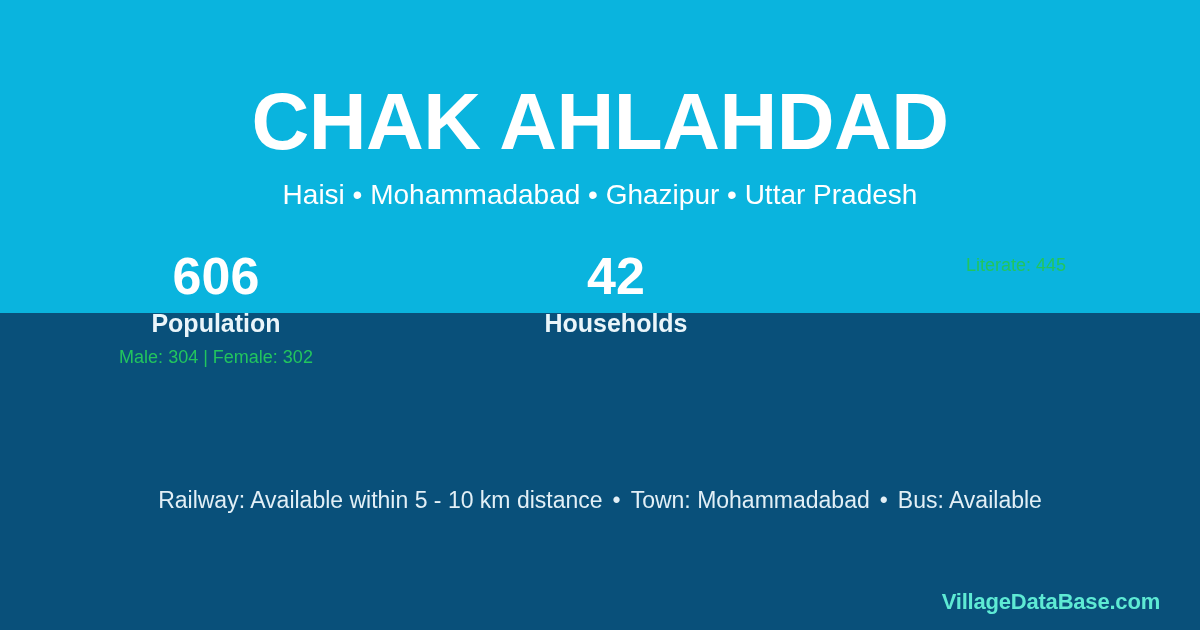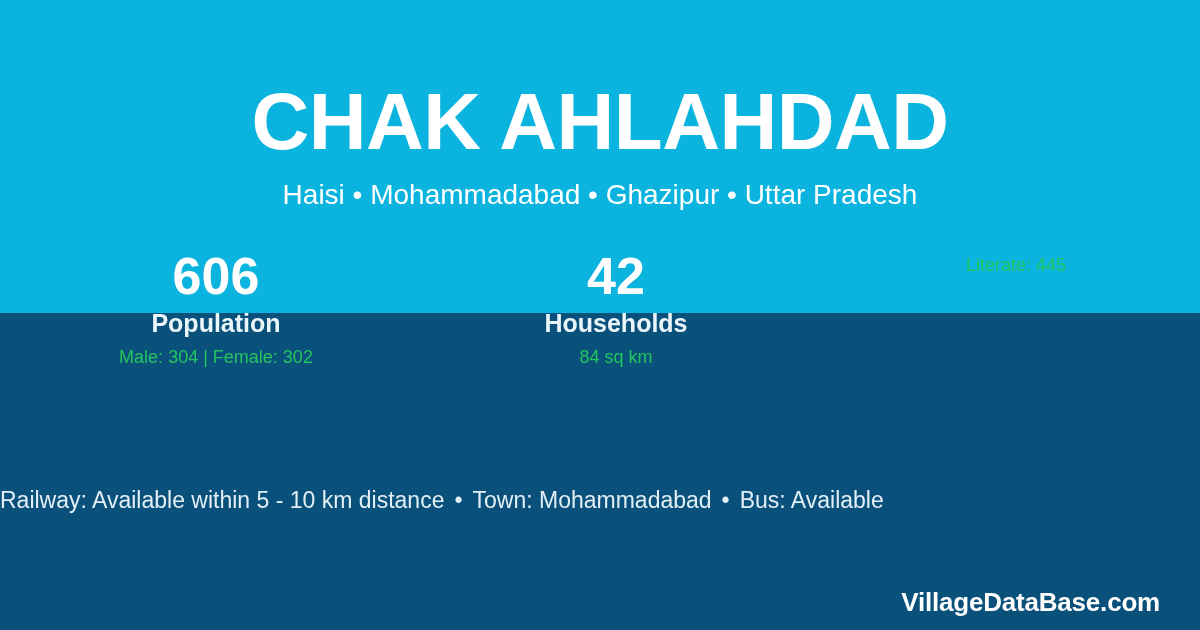--- a/index.html
+++ b/index.html
@@ -97,40 +97,41 @@
     font-weight:normal;
     color:#22c55e;
     white-space:nowrap;
   }
 
   
   #amenities-line {
     position:absolute;
     left:0; top:486px;
     width:1200px;
+    text-align:center;
     font-size:23px;
     line-height:28px;
     color:#e2eff6;
     white-space:nowrap;
   }
 
   .amenity-sep {
     padding:0 10px;
     color:#e2eff6;
   }
 
   
   #footer-brand {
     position:absolute;
     right:40px;
     top:588px;
-    font-size:26px;
+    font-size:22px;
     line-height:28px;
     font-weight:bold;
-    color:#ffffff;
+    color:#5eead4;
     letter-spacing:-0.2px;
     white-space:nowrap;
   }
 </style>
 </head>
 <body>
 
 <div id="card">
 
   <div id="top-band"></div>
@@ -144,21 +145,20 @@
 
     <div class="stat-block">
       <div class="stat-value">606</div>
       <div class="stat-label">Population</div>
       <div class="stat-detail">Male: 304 | Female: 302</div>
     </div>
 
     <div class="stat-block">
       <div class="stat-value">42</div>
       <div class="stat-label">Households</div>
-      <div class="stat-detail">84 sq km</div>
     </div>
 
     <div class="stat-block">
       <div class="stat-detail">Literate: 445</div>
     </div>
 
   </div>
 
   <div id="amenities-line">
     <span>Railway: Available within 5 - 10 km distance</span><span class="amenity-sep">•</span><span>Town: Mohammadabad</span><span class="amenity-sep">•</span><span>Bus: Available</span>

